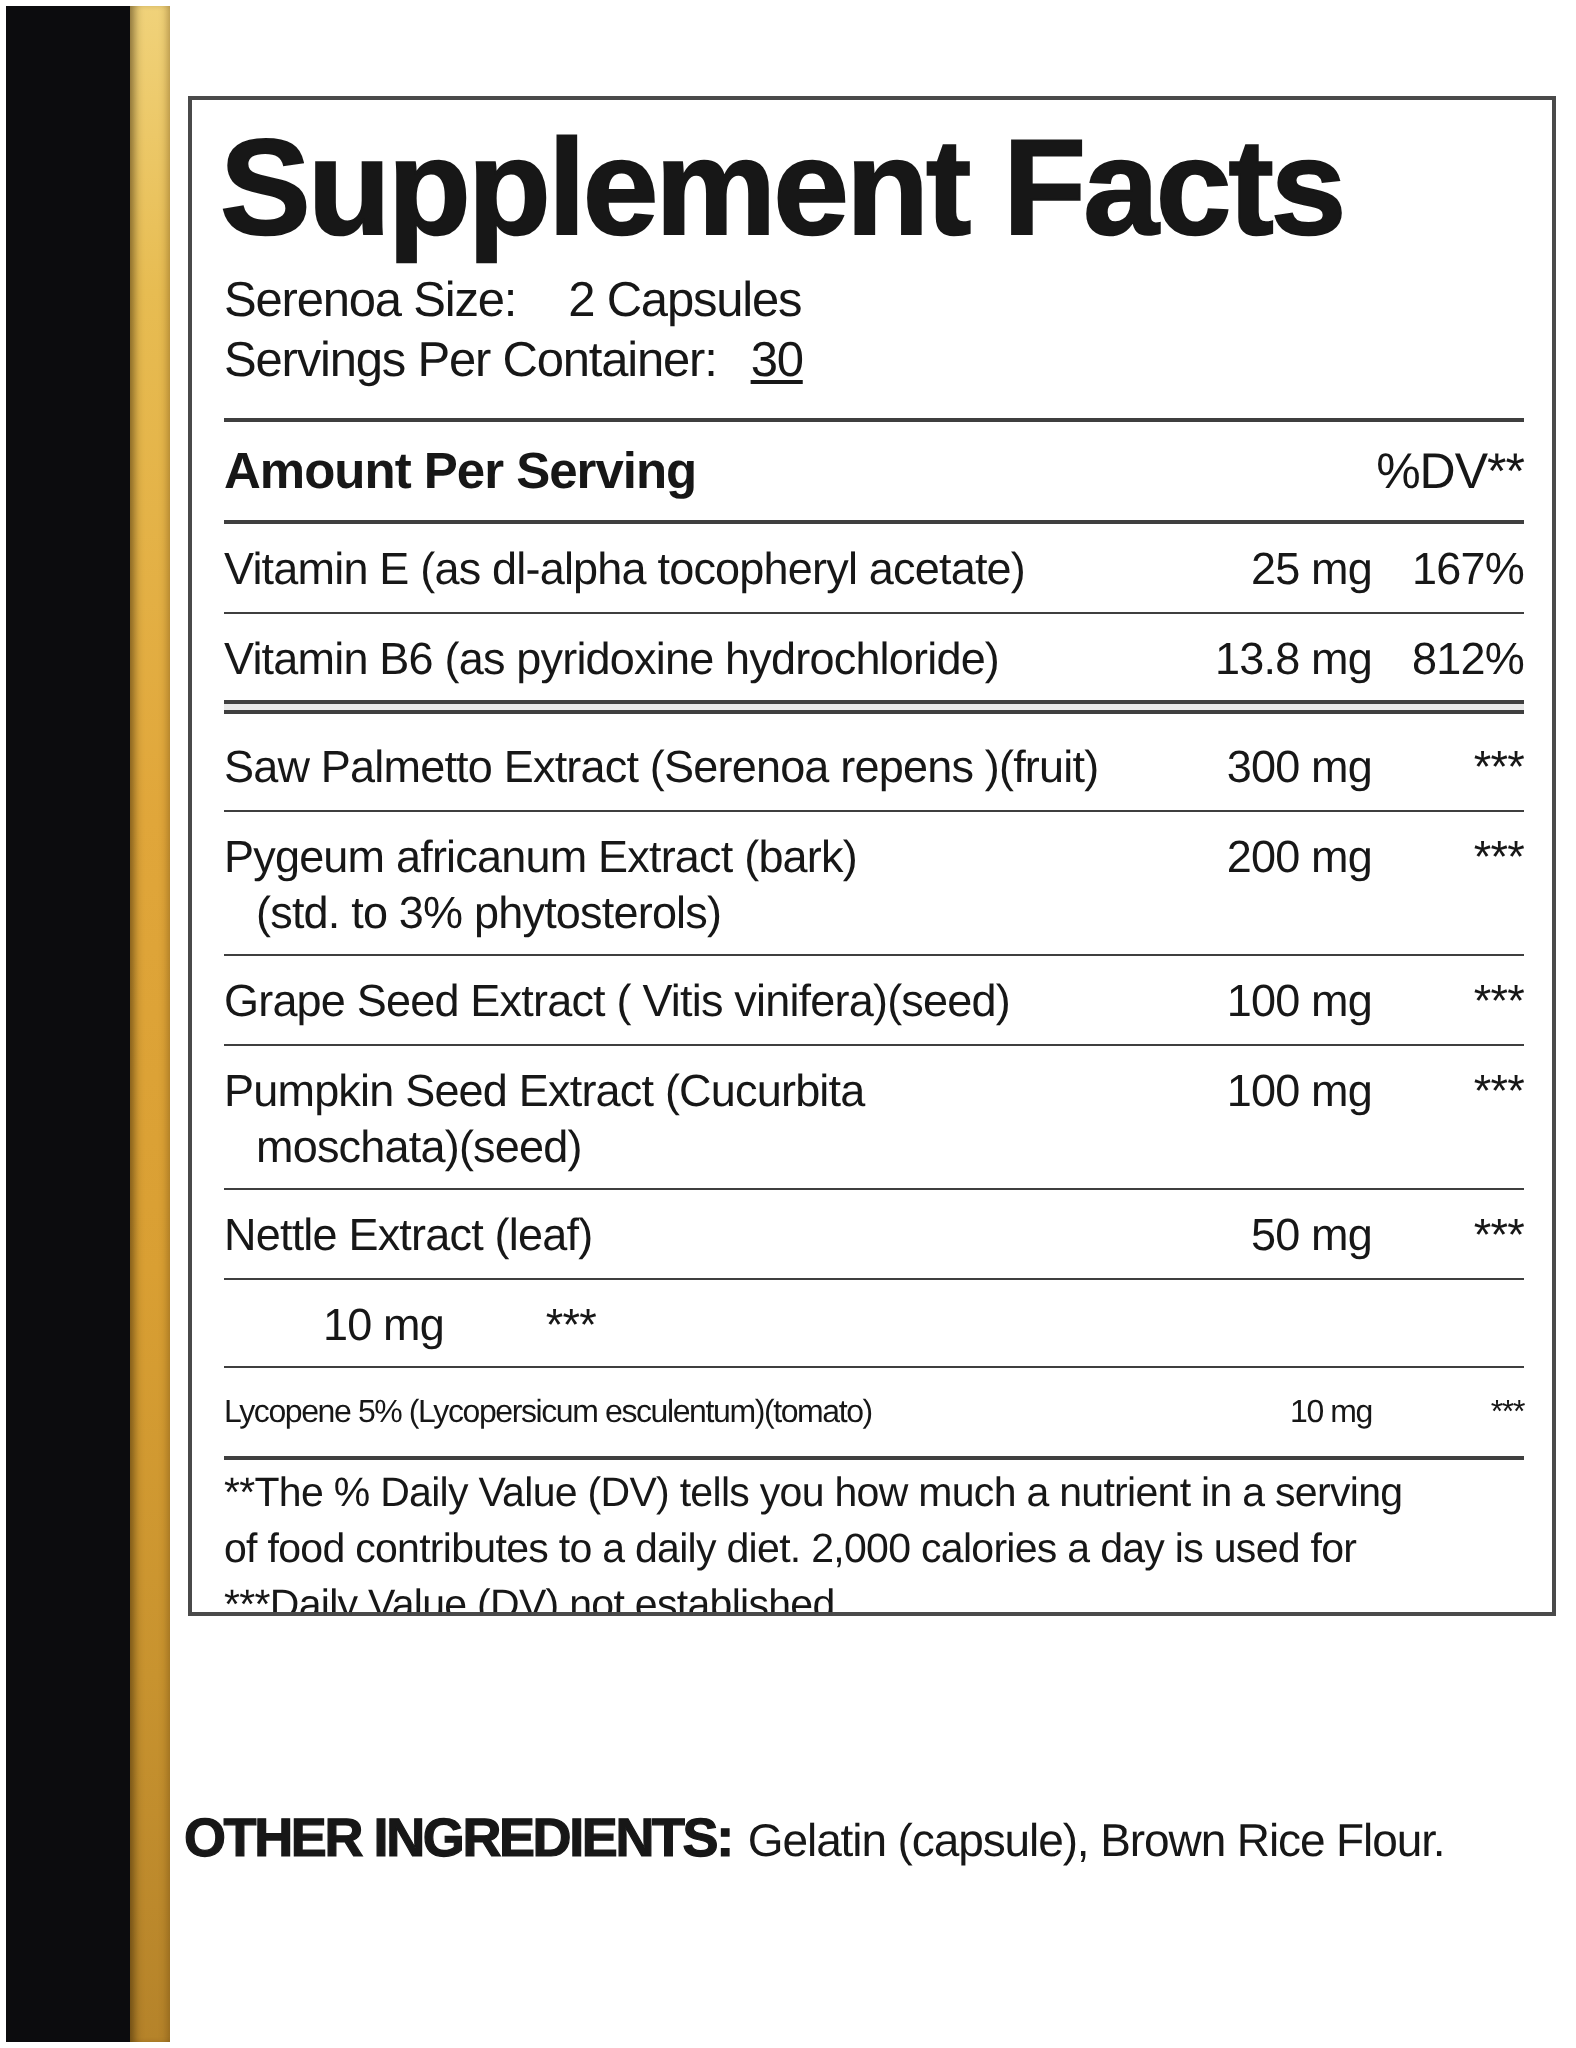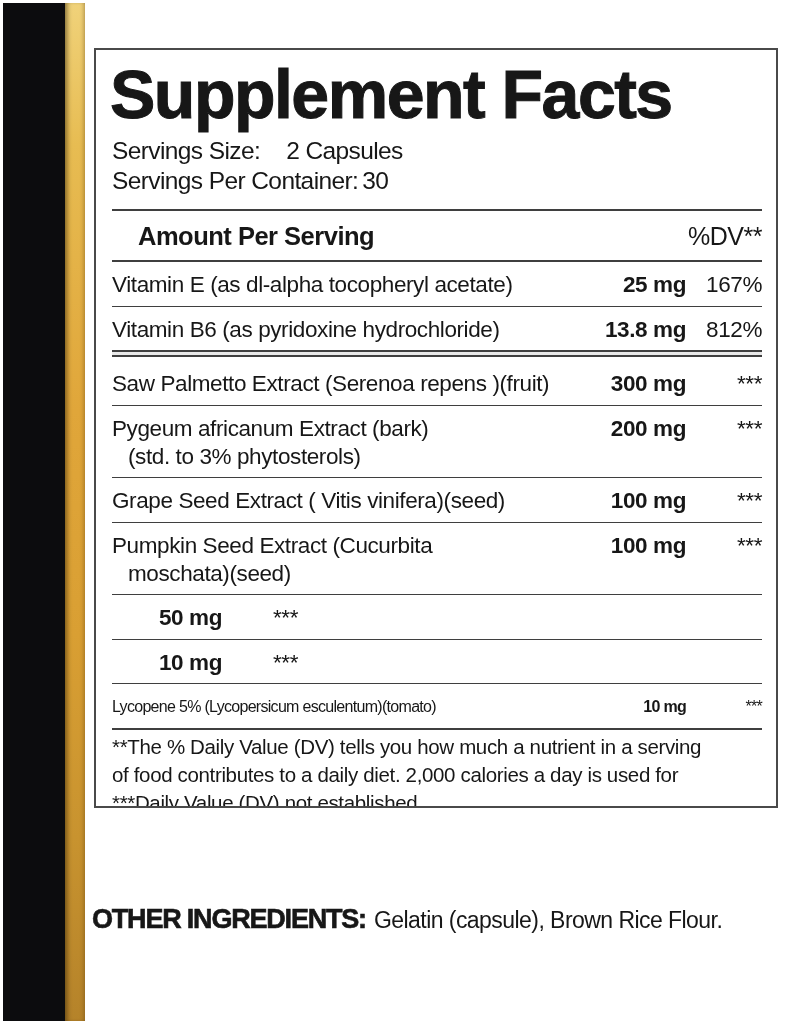--- a/index.html
+++ b/index.html
@@ -19,32 +19,32 @@
     position:absolute;left:94px;top:48px;width:684px;height:760px;
     border:2.5px solid #4a4a4a;background:#fff;box-sizing:border-box;
     padding:6px 14px 0 16px;overflow:hidden;
   }
   .title{
     font-size:68px;font-weight:bold;letter-spacing:-1.5px;line-height:1.06;
     margin:2px 0 6px -2px;-webkit-text-stroke:1px #171717;white-space:nowrap;
   }
   .serving-line{font-size:24.5px;line-height:29.5px;letter-spacing:-0.6px;}
   .serving-line .gap1{margin-left:26px;}
-  .serving-line .gap2{margin-left:4px;}
+  .serving-line .gap2{margin-left:17px;text-decoration:underline;}
   .sep{border:0;border-top:2.2px solid #3f3f3f;margin:0;}
   .sep.top{margin-top:14px;}
   .sep.thin{border-top-width:1.8px;}
   .sep.thick{border-top:2px solid #3f3f3f;border-bottom:2px solid #3f3f3f;height:3px;background:#e8e8e8;}
-  .hdr-row{display:flex;align-items:baseline;padding:11px 0 9px 0;margin-left:26px;}
+  .hdr-row{display:flex;align-items:baseline;padding:11px 0 9px 0;}
   .hdr-amount{font-weight:bold;font-size:25.5px;letter-spacing:-0.5px;flex:1;}
   .hdr-dv{font-size:25px;letter-spacing:-0.5px;text-align:right;}
   .row{padding:9px 0 6.5px 0;font-size:22.5px;letter-spacing:-0.4px;line-height:28px;}
   .row .l1{display:flex;align-items:flex-end;}
   .row .nm{flex:1 1 auto;white-space:nowrap;}
-  .row .amt{flex:0 1 110px;min-width:0;text-align:right;white-space:nowrap;font-weight:bold;}
+  .row .amt{flex:0 1 110px;min-width:0;text-align:right;white-space:nowrap;}
   .row .dv{flex:0 0 76px;text-align:right;white-space:nowrap;}
   .row .l2{padding-left:16px;}
   .row.pad-top{padding-top:13px;}
   .row.tight{font-size:16px;letter-spacing:-0.7px;}
   .footnote{padding-top:3px;font-size:20.5px;line-height:28.2px;letter-spacing:-0.35px;}
   .other{
     position:absolute;left:92px;top:904px;width:692px;white-space:nowrap;
   }
   .oi-label{font-weight:bold;font-size:27px;letter-spacing:-1.2px;-webkit-text-stroke:0.6px #171717;}
   .oi-value{font-size:23px;letter-spacing:-0.55px;margin-left:8px;}
@@ -52,21 +52,21 @@
 </head>
 <body>
 
 <div class="band"></div>
 <div class="gold"></div>
 
 <div class="panel">
   <div class="title">Supplement Facts</div>
 
   <div class="serving-line">
-    <span>Servings Size:</span><span class="gap1">2 Capsules</span>
+    <span>Serenoa Size:</span><span class="gap1">2 Capsules</span>
   </div>
   <div class="serving-line">
     <span>Servings Per Container:</span><span class="gap2">30</span>
   </div>
 
   <hr class="sep top">
 
   <div class="hdr-row">
     <span class="hdr-amount">Amount Per Serving</span>
     <span class="hdr-dv">%DV**</span>
@@ -125,20 +125,21 @@
       <span class="nm">Pumpkin Seed Extract (Cucurbita</span>
       <span class="amt">100 mg</span>
       <span class="dv">***</span>
     </div>
     <div class="l2">moschata)(seed)</div>
   </div>
   <hr class="sep thin">
 
   <div class="row">
     <div class="l1">
+      <span class="nm">Nettle Extract (leaf)</span>
       <span class="amt">50 mg</span>
       <span class="dv">***</span>
     </div>
   </div>
   <hr class="sep thin">
 
   <div class="row">
     <div class="l1">
       <span class="amt">10 mg</span>
       <span class="dv">***</span>

